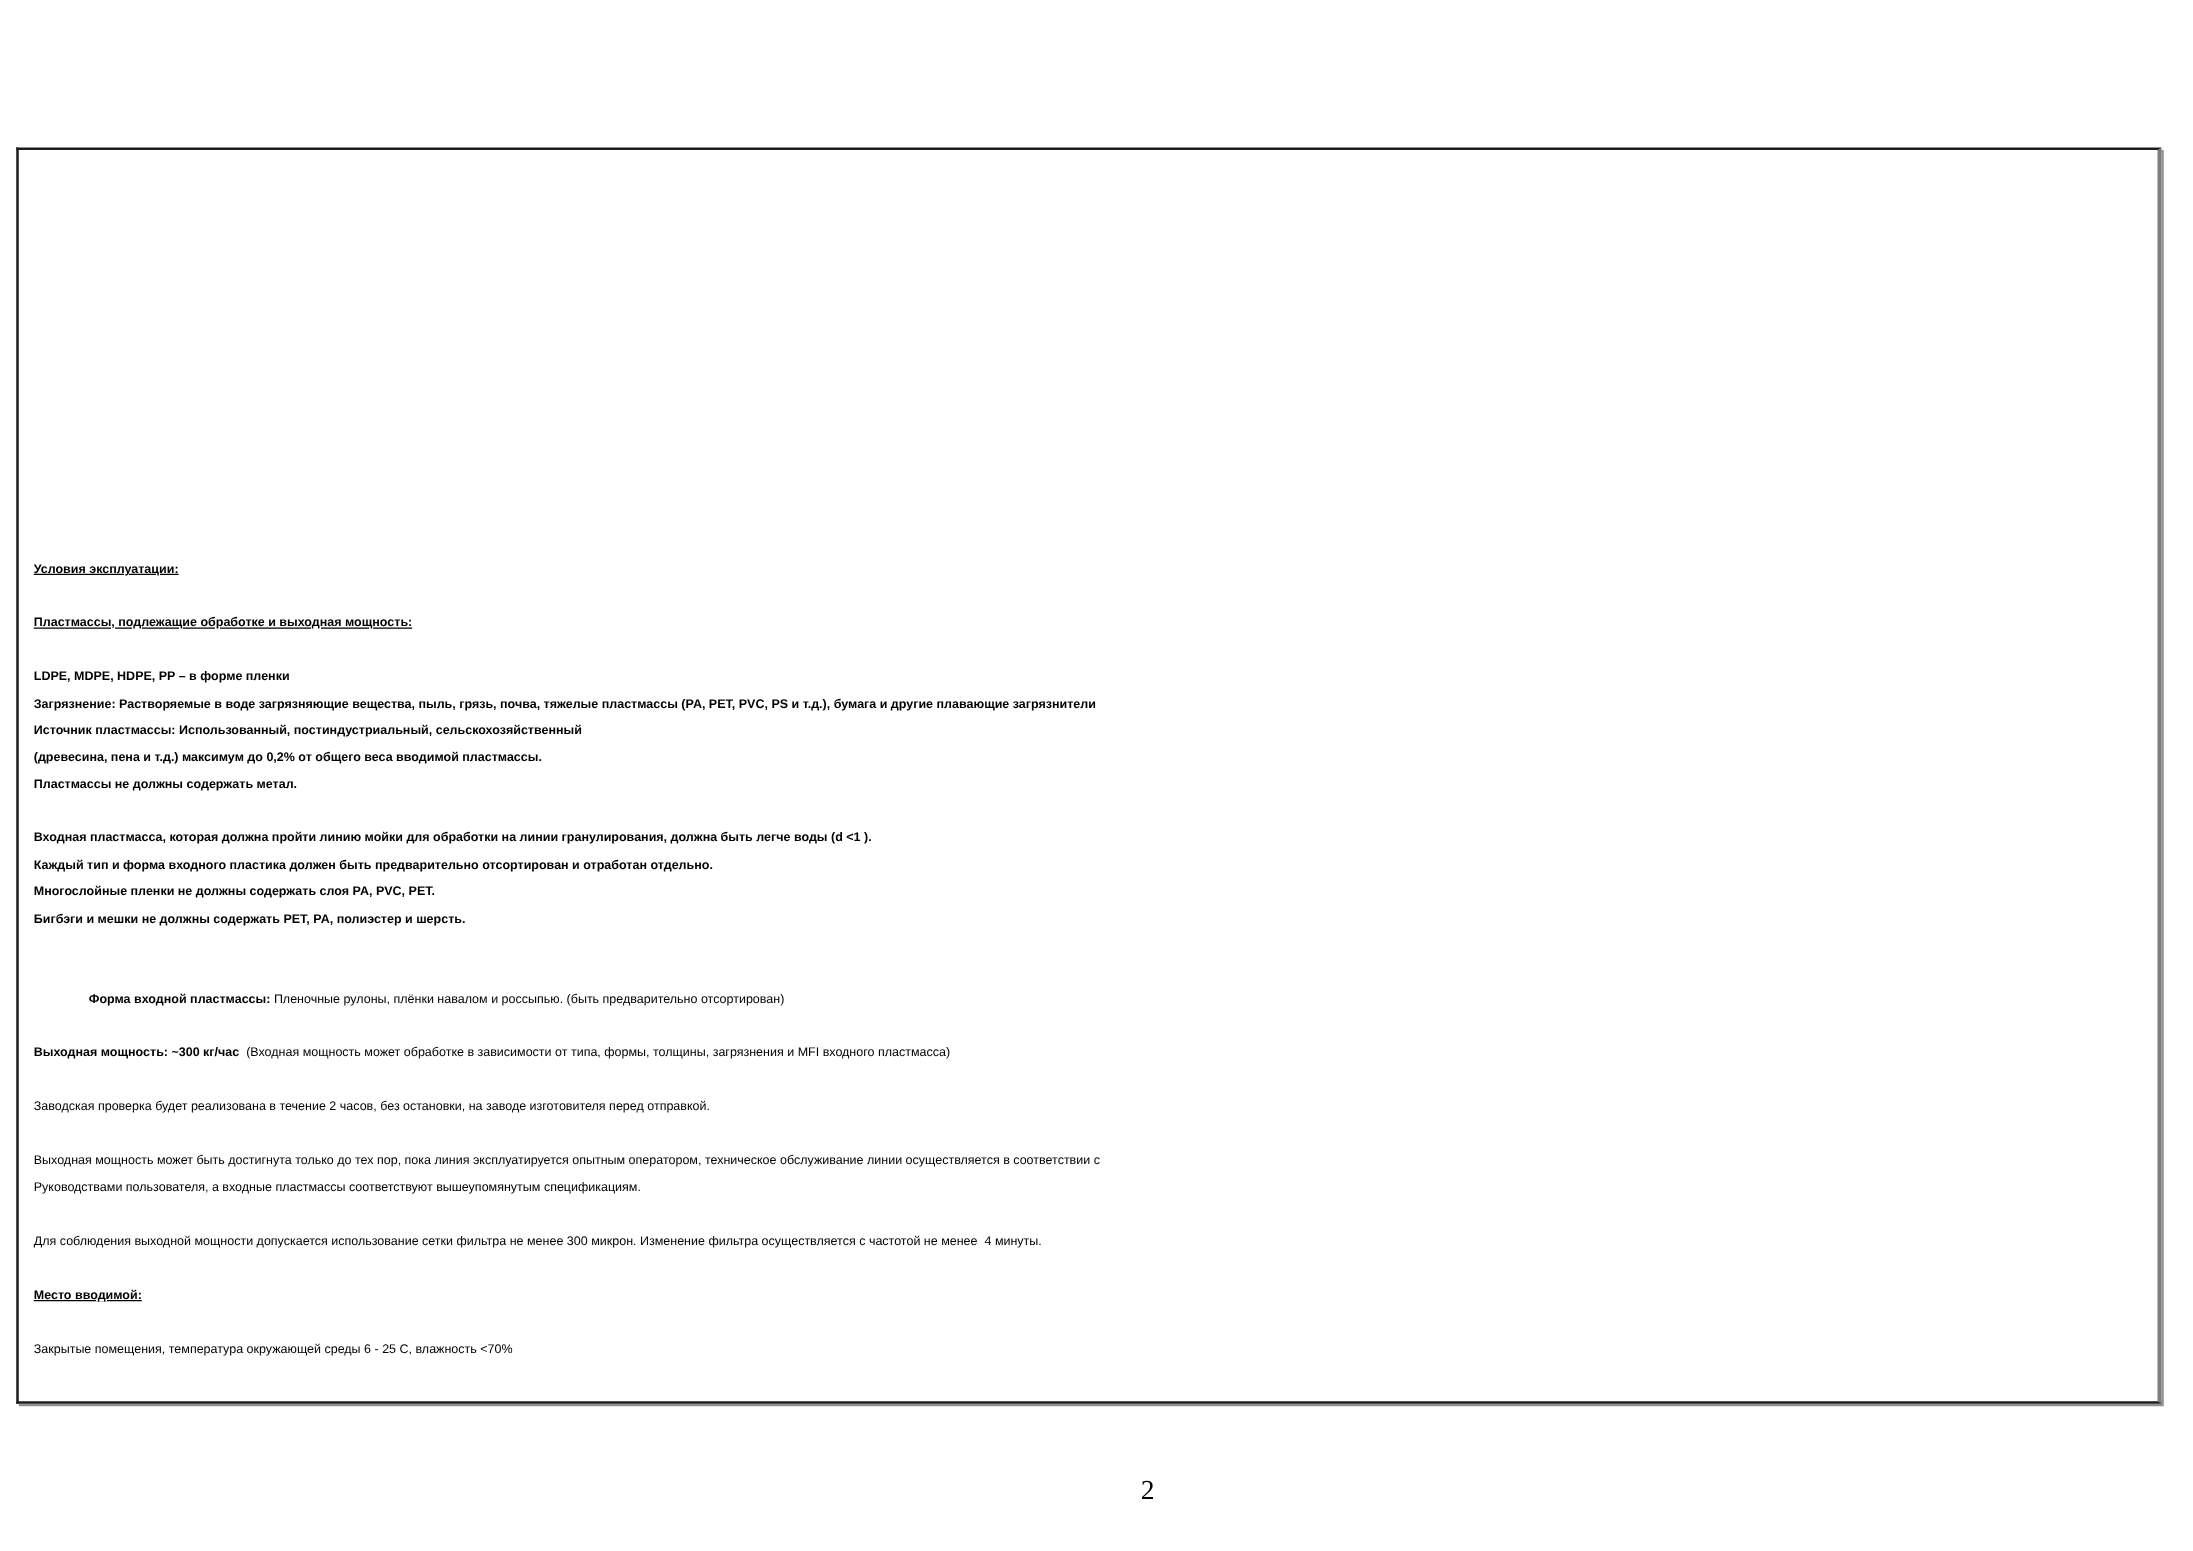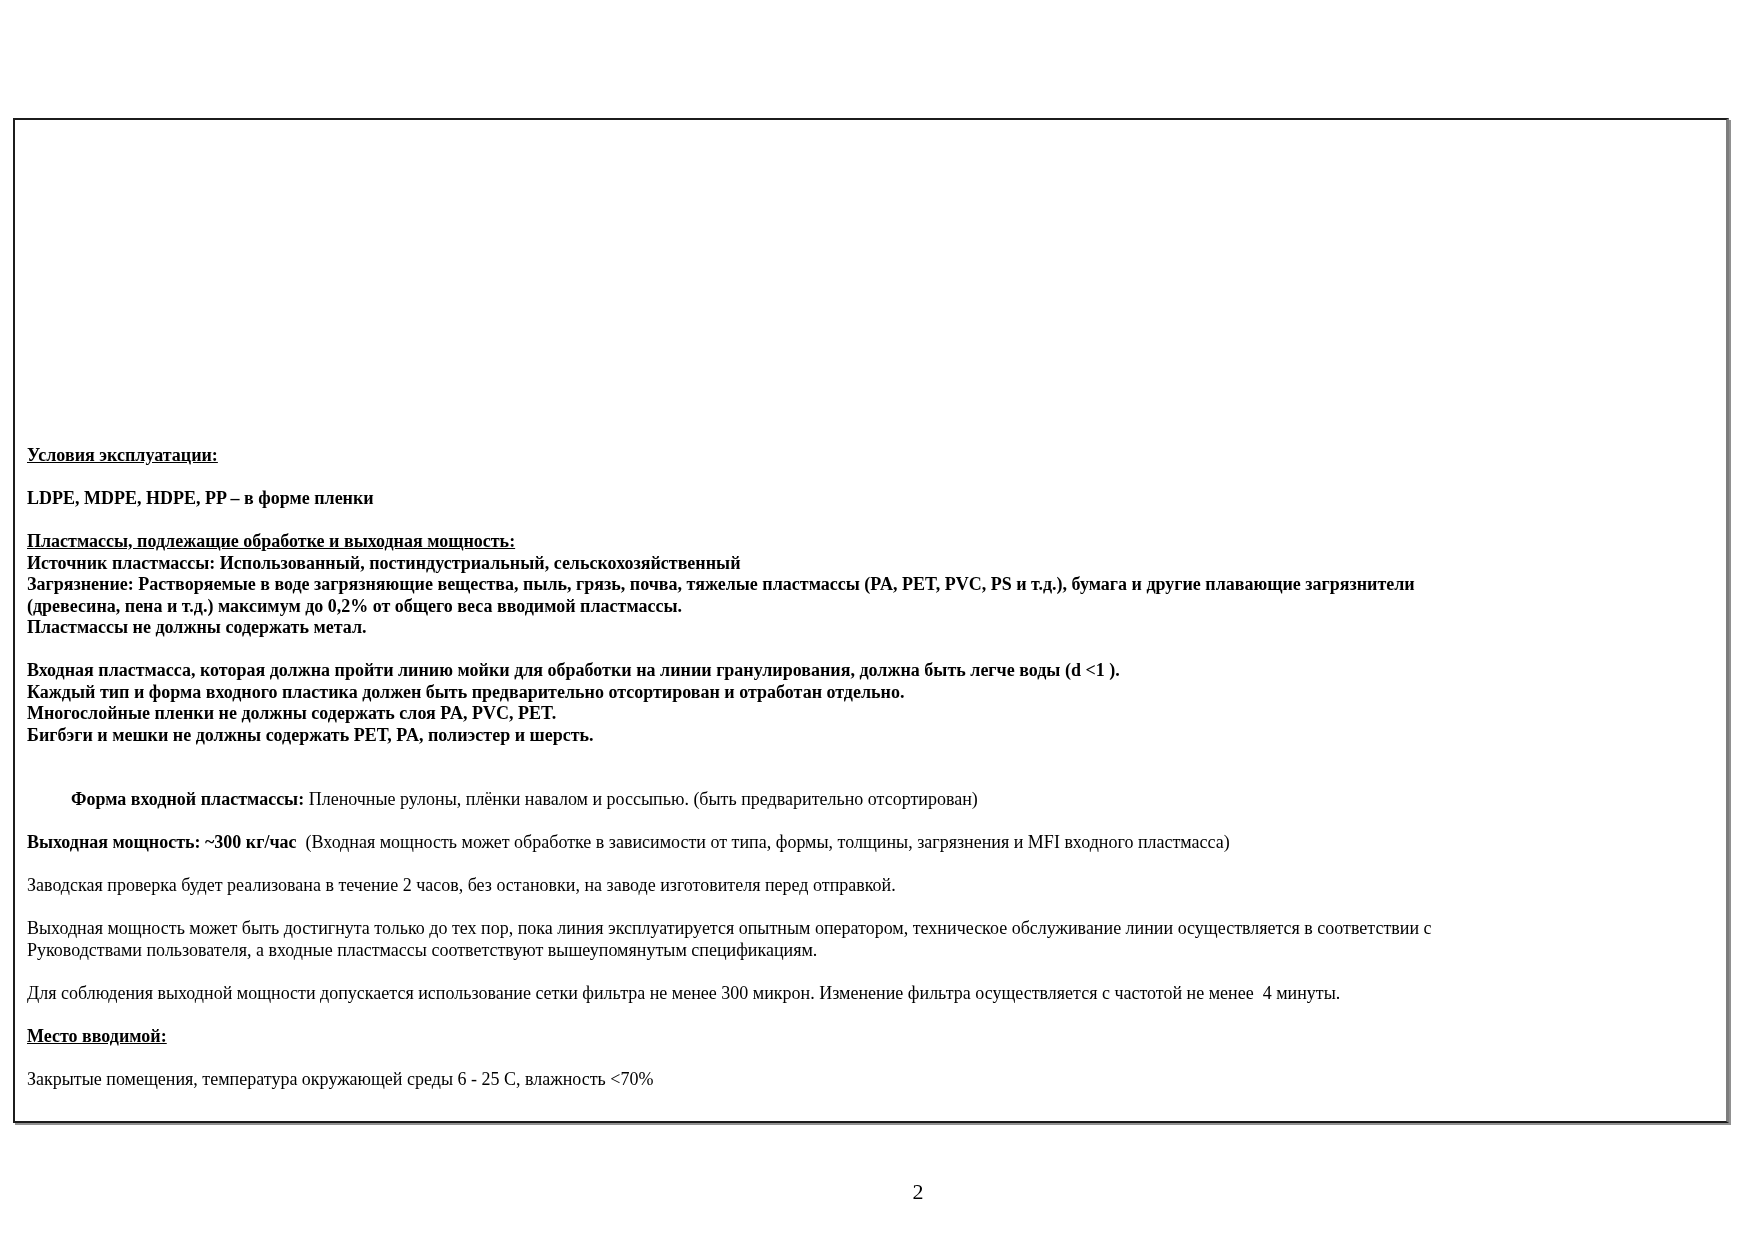--- a/index.html
+++ b/index.html
@@ -25,24 +25,23 @@
     border: 2px solid #1c1c1c;
     border-right: 3px solid #7d7d7d;
     box-shadow: 2px 2px 0 #919191;
     background: #ffffff;
   }
   .content {
     box-sizing: border-box;
     width: 100%;
     height: 100%;
     padding: 325px 10px 0 12px;
-    font-size: 18px;
+    font-size: 10px;
     line-height: 21.5px;
     overflow: hidden;
-    font-family: Liberation Serif, serif;
   }
   .ln {
     white-space: pre;
   }
   .b {
     font-weight: bold;
   }
   .hd {
     font-weight: bold;
     text-decoration: underline;
@@ -61,25 +60,25 @@
   }
 </style>
 </head>
 <body>
 
 <div class="frame">
   <div class="content">
 
     <div class="ln hd">Условия эксплуатации:</div>
 
+    <div class="ln hd mt1">Пластмассы, подлежащие обработке и выходная мощность:</div>
+
     <div class="ln b mt1">LDPE, MDPE, HDPE, PP – в форме пленки</div>
-
-    <div class="ln hd mt1">Пластмассы, подлежащие обработке и выходная мощность:</div>
+    <div class="ln b">Загрязнение: Растворяемые в воде загрязняющие вещества, пыль, грязь, почва, тяжелые пластмассы (PA, PET, PVC, PS и т.д.), бумага и другие плавающие загрязнители</div>
     <div class="ln b">Источник пластмассы: Использованный, постиндустриальный, сельскохозяйственный</div>
-    <div class="ln b">Загрязнение: Растворяемые в воде загрязняющие вещества, пыль, грязь, почва, тяжелые пластмассы (PA, PET, PVC, PS и т.д.), бумага и другие плавающие загрязнители</div>
     <div class="ln b">(древесина, пена и т.д.) максимум до 0,2% от общего веса вводимой пластмассы.</div>
     <div class="ln b">Пластмассы не должны содержать метал.</div>
 
     <div class="ln b mt1">Входная пластмасса, которая должна пройти линию мойки для обработки на линии гранулирования, должна быть легче воды (d &lt;1 ).</div>
     <div class="ln b">Каждый тип и форма входного пластика должен быть предварительно отсортирован и отработан отдельно.</div>
     <div class="ln b">Многослойные пленки не должны содержать слоя PA, PVC, PET.</div>
     <div class="ln b">Бигбэги и мешки не должны содержать PET, PA, полиэстер и шерсть.</div>
 
     <div class="ln mt2"><span class="b">Форма входной пластмассы:</span><span> Пленочные рулоны, плёнки навалом и россыпью. (быть предварительно отсортирован)</span></div>
 

